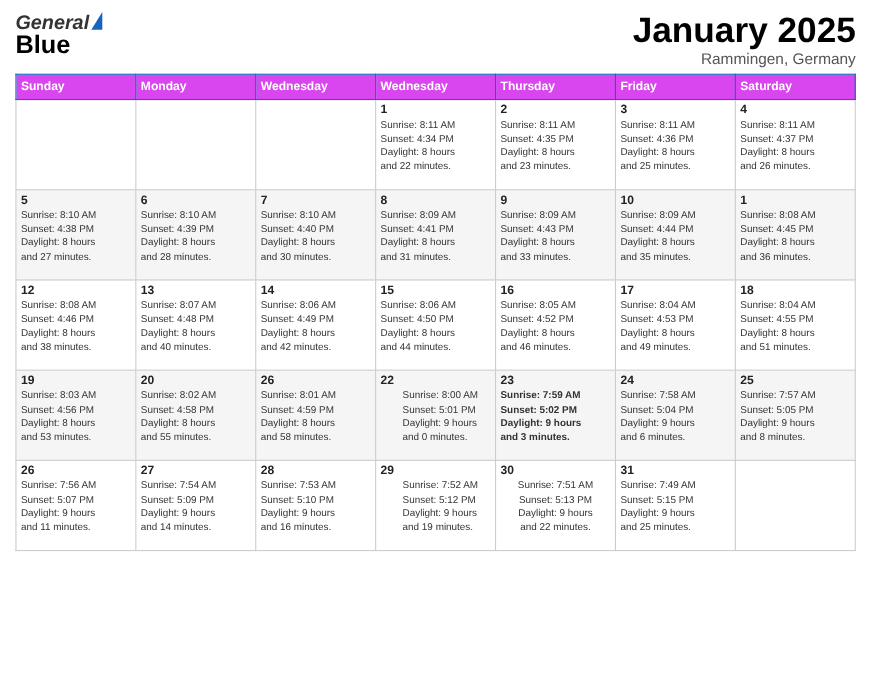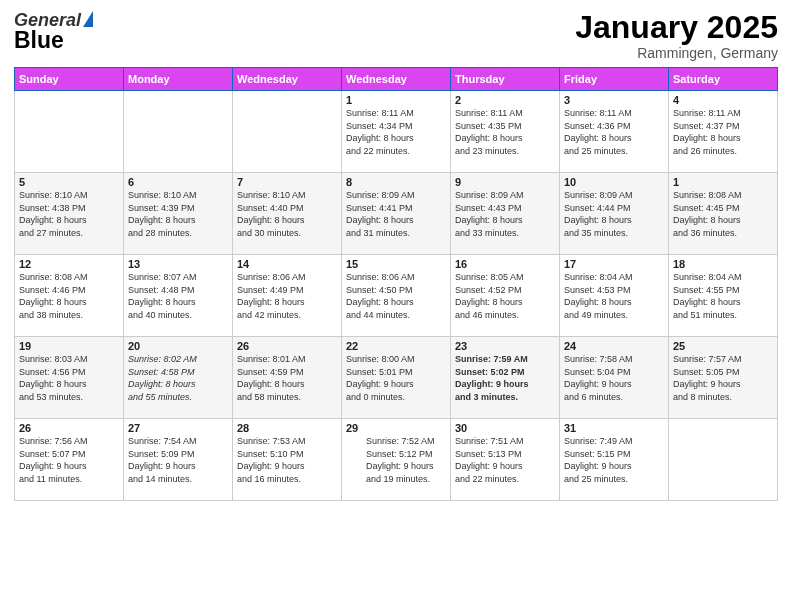--- a/index.html
+++ b/index.html
@@ -274,35 +274,35 @@
         <tr>
           <td>
             <span class="day-number">19</span>
             <div class="day-info" style="white-space: pre-line;">Sunrise: 8:03 AM
 Sunset: 4:56 PM
 Daylight: 8 hours
 and 53 minutes.</div>
           </td>
           <td>
             <span class="day-number">20</span>
-            <div class="day-info" style="white-space: pre-line; font-style: italic;">Sunrise: 8:02 AM
+            <div class="day-info" style="white-space: pre-line;">Sunrise: 8:02 AM
 Sunset: 4:58 PM
 Daylight: 8 hours
 and 55 minutes.</div>
           </td>
           <td>
             <span class="day-number">26</span>
             <div class="day-info" style="white-space: pre-line;">Sunrise: 8:01 AM
 Sunset: 4:59 PM
 Daylight: 8 hours
 and 58 minutes.</div>
           </td>
           <td>
             <span class="day-number">22</span>
-            <div class="day-info" style="white-space: pre-line;">Sunrise: 8:00 AM
+            <div class="day-info" style="white-space: pre-line; margin-left: 20px;">Sunrise: 8:00 AM
 Sunset: 5:01 PM
 Daylight: 9 hours
 and 0 minutes.</div>
           </td>
           <td>
             <span class="day-number">23</span>
             <div class="day-info" style="white-space: pre-line; font-weight: bold;">Sunrise: 7:59 AM
 Sunset: 5:02 PM
 Daylight: 9 hours
 and 3 minutes.</div>
@@ -346,21 +346,21 @@
           </td>
           <td>
             <span class="day-number">29</span>
             <div class="day-info" style="white-space: pre-line; margin-left: 20px;">Sunrise: 7:52 AM
 Sunset: 5:12 PM
 Daylight: 9 hours
 and 19 minutes.</div>
           </td>
           <td>
             <span class="day-number">30</span>
-            <div class="day-info" style="white-space: pre-line;">Sunrise: 7:51 AM
+            <div class="day-info" style="white-space: pre-line; text-align: center;">Sunrise: 7:51 AM
 Sunset: 5:13 PM
 Daylight: 9 hours
 and 22 minutes.</div>
           </td>
           <td>
             <span class="day-number">31</span>
             <div class="day-info" style="white-space: pre-line;">Sunrise: 7:49 AM
 Sunset: 5:15 PM
 Daylight: 9 hours
 and 25 minutes.</div>

